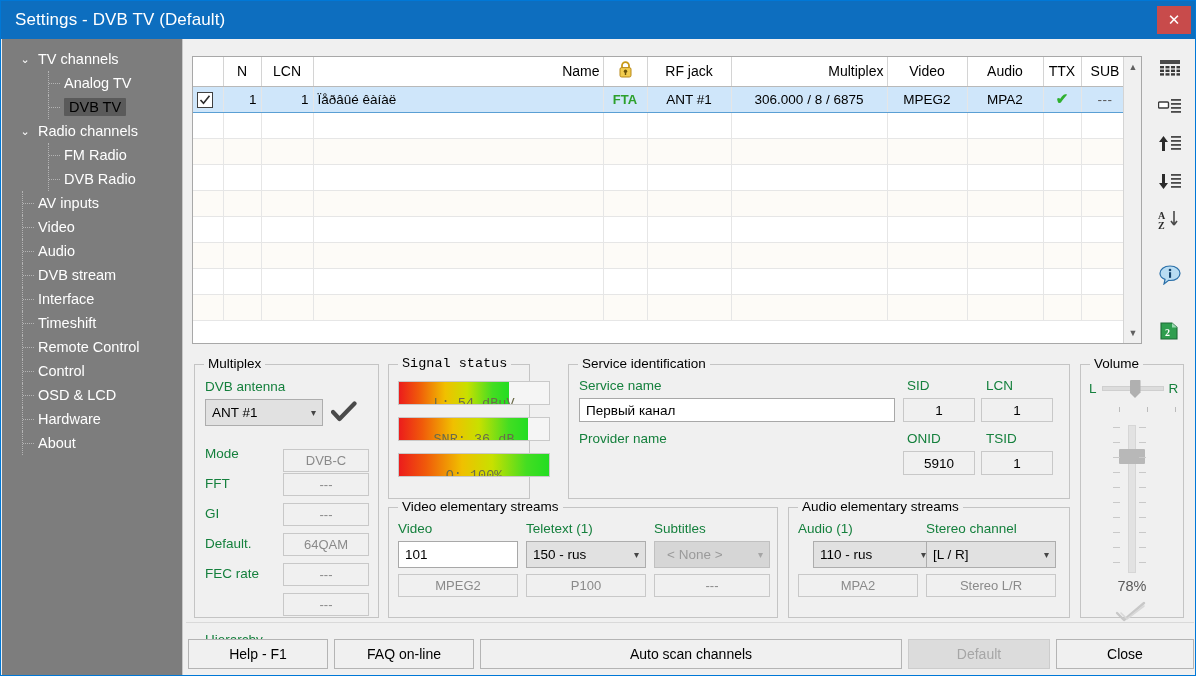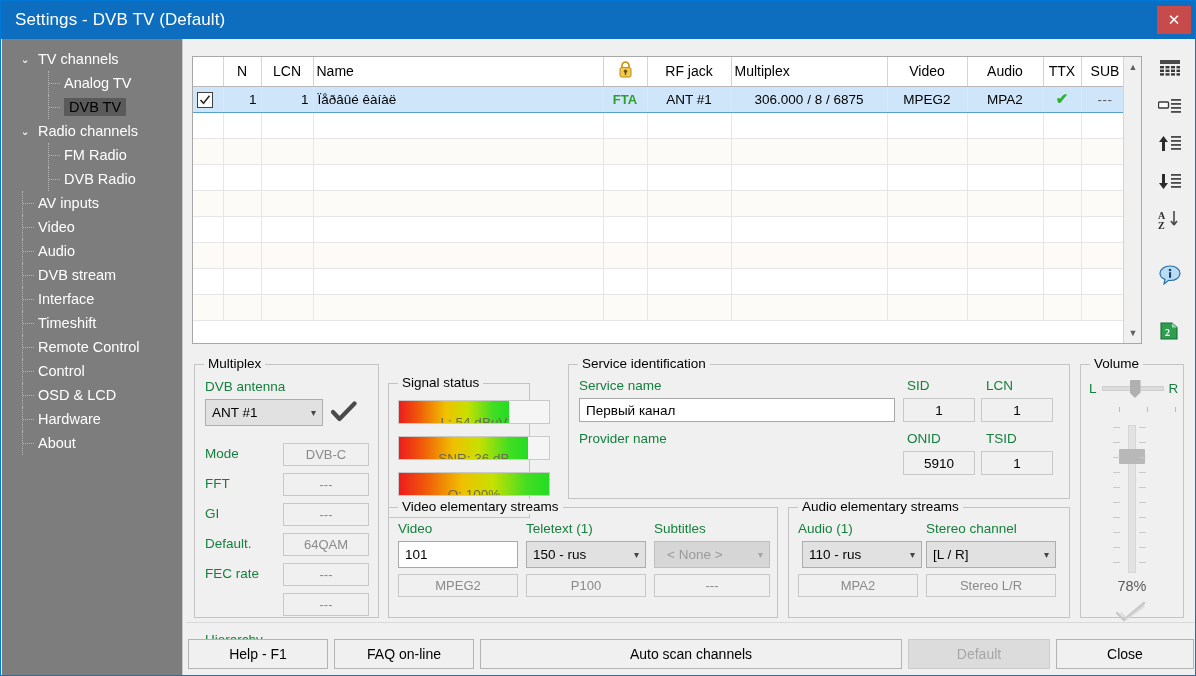--- a/index.html
+++ b/index.html
@@ -116,21 +116,21 @@
   .c-n { width: 38px; text-align: right; }
   .c-lcn { width: 52px; text-align: right; }
   .c-name { width: 290px; text-align: left; }
   .c-lock { width: 44px; text-align: center; }
   .c-rf { width: 84px; text-align: center; }
   .c-mux { width: 156px; text-align: center; }
   .c-video { width: 80px; text-align: center; }
   .c-audio { width: 76px; text-align: center; }
   .c-ttx { width: 38px; text-align: center; }
   .c-sub { width: 48px; text-align: center; }
-  .hdr-name, .hdr-mux { text-align: left; }
+  .hdr-name, .hdr-mux { text-align: right; }
   .cell-chk {
     width: 16px; height: 16px; border: 1px solid #404040; background: #fff;
     display: inline-flex; align-items: center; justify-content: center;
     position: relative; top: 1px;
   }
   .cell-chk svg { width: 12px; height: 12px; }
   .fta { color: #2ca02c; font-weight: bold; font-size: 13px; }
   .tick-green { color: #2fb02f; font-size: 15px; font-weight: bold; }
   .dashes { color: #555; letter-spacing: .5px; }
 
@@ -567,35 +567,35 @@
         <span class="cv">ANT #1</span>
         <span class="carrow">▾</span>
       </div>
       <span style="position:absolute; left:136px; top:36px;">
         <svg width="26" height="22" viewBox="0 0 26 22">
           <path d="M2 11 L8.5 18 L23.5 2.5" stroke="#4a4a4a" stroke-width="4.2" fill="none" stroke-linecap="round" stroke-linejoin="round"></path>
         </svg>
       </span>
       <div id="mux-fields">
           <div class="lbl-s" style="position: absolute; left: 10px; top: 81px;">Mode</div>
-          <div class="ro-field" style="position: absolute; left: 88px; top: 78px; width: 86px;">DVB-C</div>
+          <div class="ro-field" style="position: absolute; left: 88px; top: 84px; width: 86px;">DVB-C</div>
           <div class="lbl-s" style="position: absolute; left: 10px; top: 111px; text-align: center;">FFT</div>
           <div class="ro-field" style="position: absolute; left: 88px; top: 108px; width: 86px;">---</div>
           <div class="lbl-s" style="position: absolute; left: 10px; top: 141px;">GI</div>
           <div class="ro-field" style="position: absolute; left: 88px; top: 138px; width: 86px;">---</div>
           <div class="lbl-s" style="position: absolute; left: 10px; top: 171px;">Default.</div>
           <div class="ro-field" style="position: absolute; left: 88px; top: 168px; width: 86px;">64QAM</div>
           <div class="lbl-s" style="position: absolute; left: 10px; top: 201px;">FEC rate</div>
           <div class="ro-field" style="position: absolute; left: 88px; top: 198px; width: 86px;">---</div>
           <div class="lbl-s" style="position: absolute; left: 10px; top: 231px; margin-top: 36px;">Hierarchy</div>
           <div class="ro-field" style="position: absolute; left: 88px; top: 228px; width: 86px;">---</div>
         </div>
     </div>
 
-    <div class="gbox" style="left:204px; top:344px; width:142px; height:135px;">
+    <div class="gbox" style="left:204px; top:325px; width:142px; height:135px;font-family:Liberation Mono, monospace;">
       <div class="glegend">Signal status</div>
       <div id="sig-bars" style="position:absolute; left:9px; top:16px; width:152px;">
           <div class="sigbar" style="margin-bottom: 12px;">
             <div class="fill" style="width: 73%;"></div>
             <div class="stext">L: 54 dBuV</div>
           </div>
           <div class="sigbar" style="margin-bottom: 12px;">
             <div class="fill" style="width: 86%;"></div>
             <div class="stext">SNR: 36 dB</div>
           </div>
@@ -646,21 +646,21 @@
         <span class="cv">&lt; None &gt;</span>
         <span class="carrow">▾</span>
       </div>
       <div class="ro-field" style="position:absolute; left:265px; top:66px; width:116px;">---</div>
     </div>
 
     <div class="gbox" style="left:604px; top:468px; width:282px; height:111px;">
       <div class="glegend">Audio elementary streams</div>
 
       <div class="lbl-s" style="position:absolute; left:9px; top:13px;">Audio (1)</div>
-      <div class="combo" style="position:absolute; left:13px; top:33px; width:120px;">
+      <div class="combo" style="position:absolute; left:24px; top:33px; width:120px;">
         <span class="cv">110 - rus</span>
         <span class="carrow">▾</span>
       </div>
       <div class="ro-field" style="position:absolute; left:9px; top:66px; width:120px;">MPA2</div>
 
       <div class="lbl-s" style="position:absolute; left:137px; top:13px;">Stereo channel</div>
       <div class="combo" style="position:absolute; left:137px; top:33px; width:130px;">
         <span class="cv">[L / R]</span>
         <span class="carrow">▾</span>
       </div>

